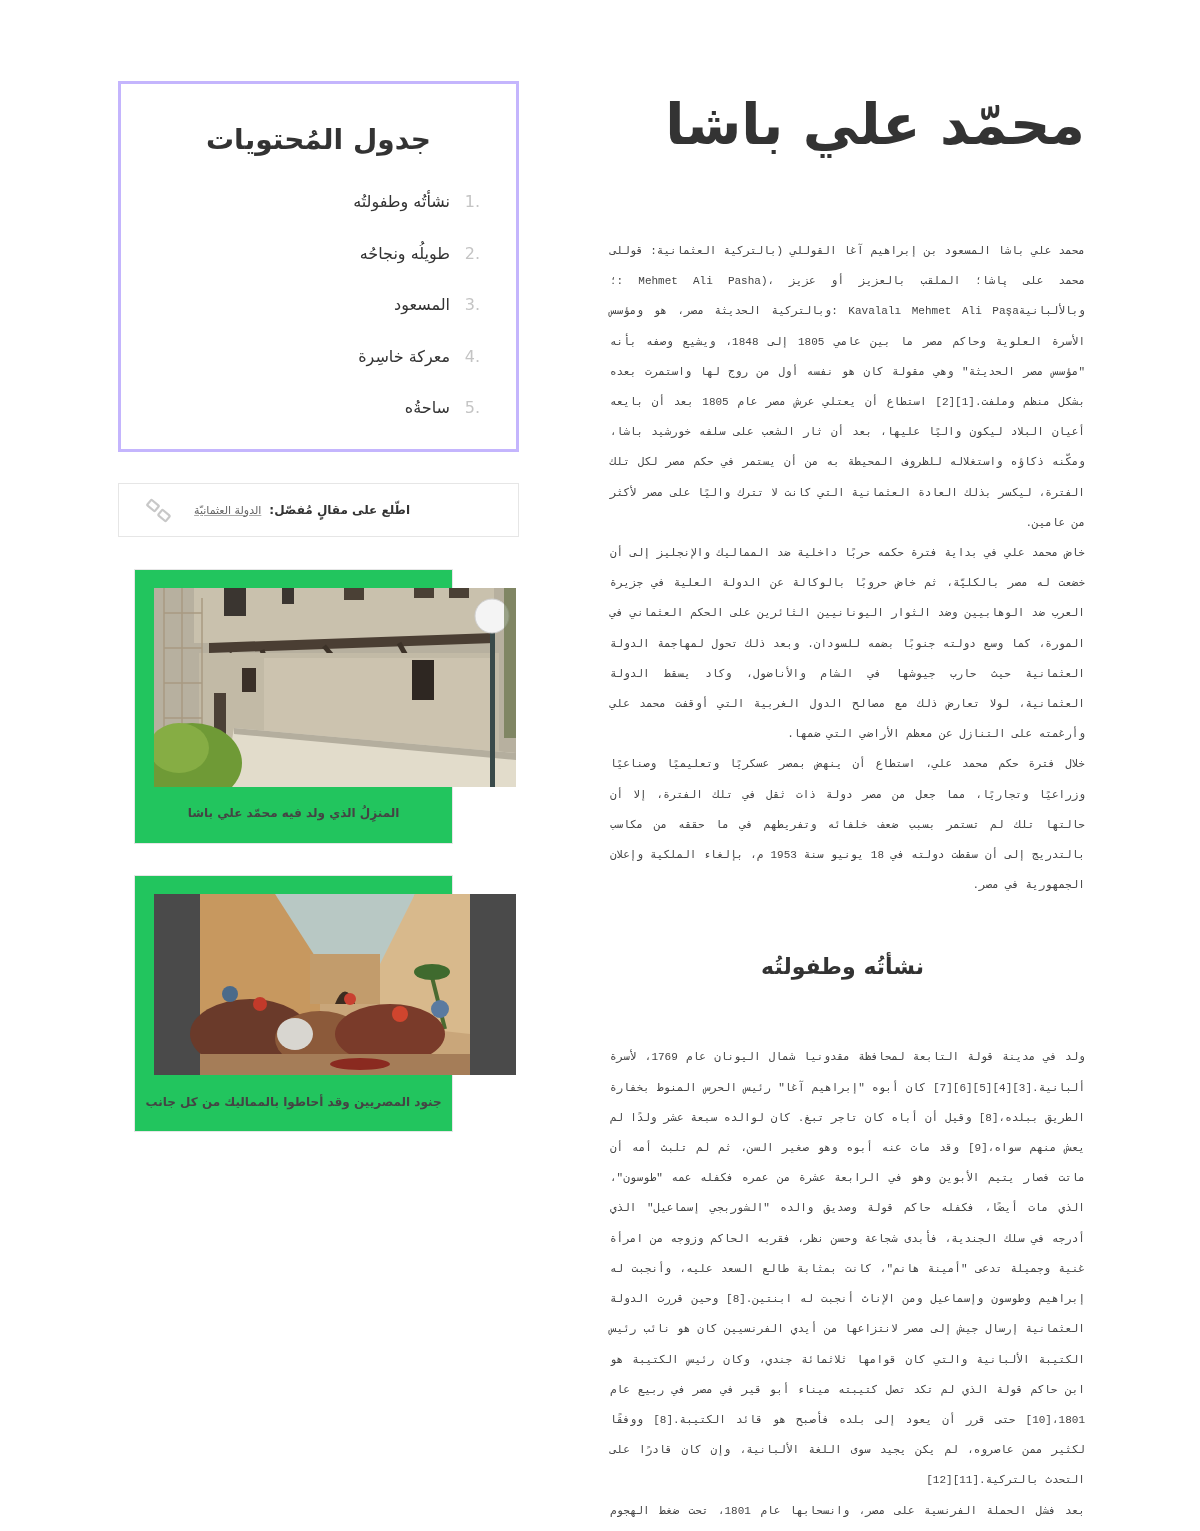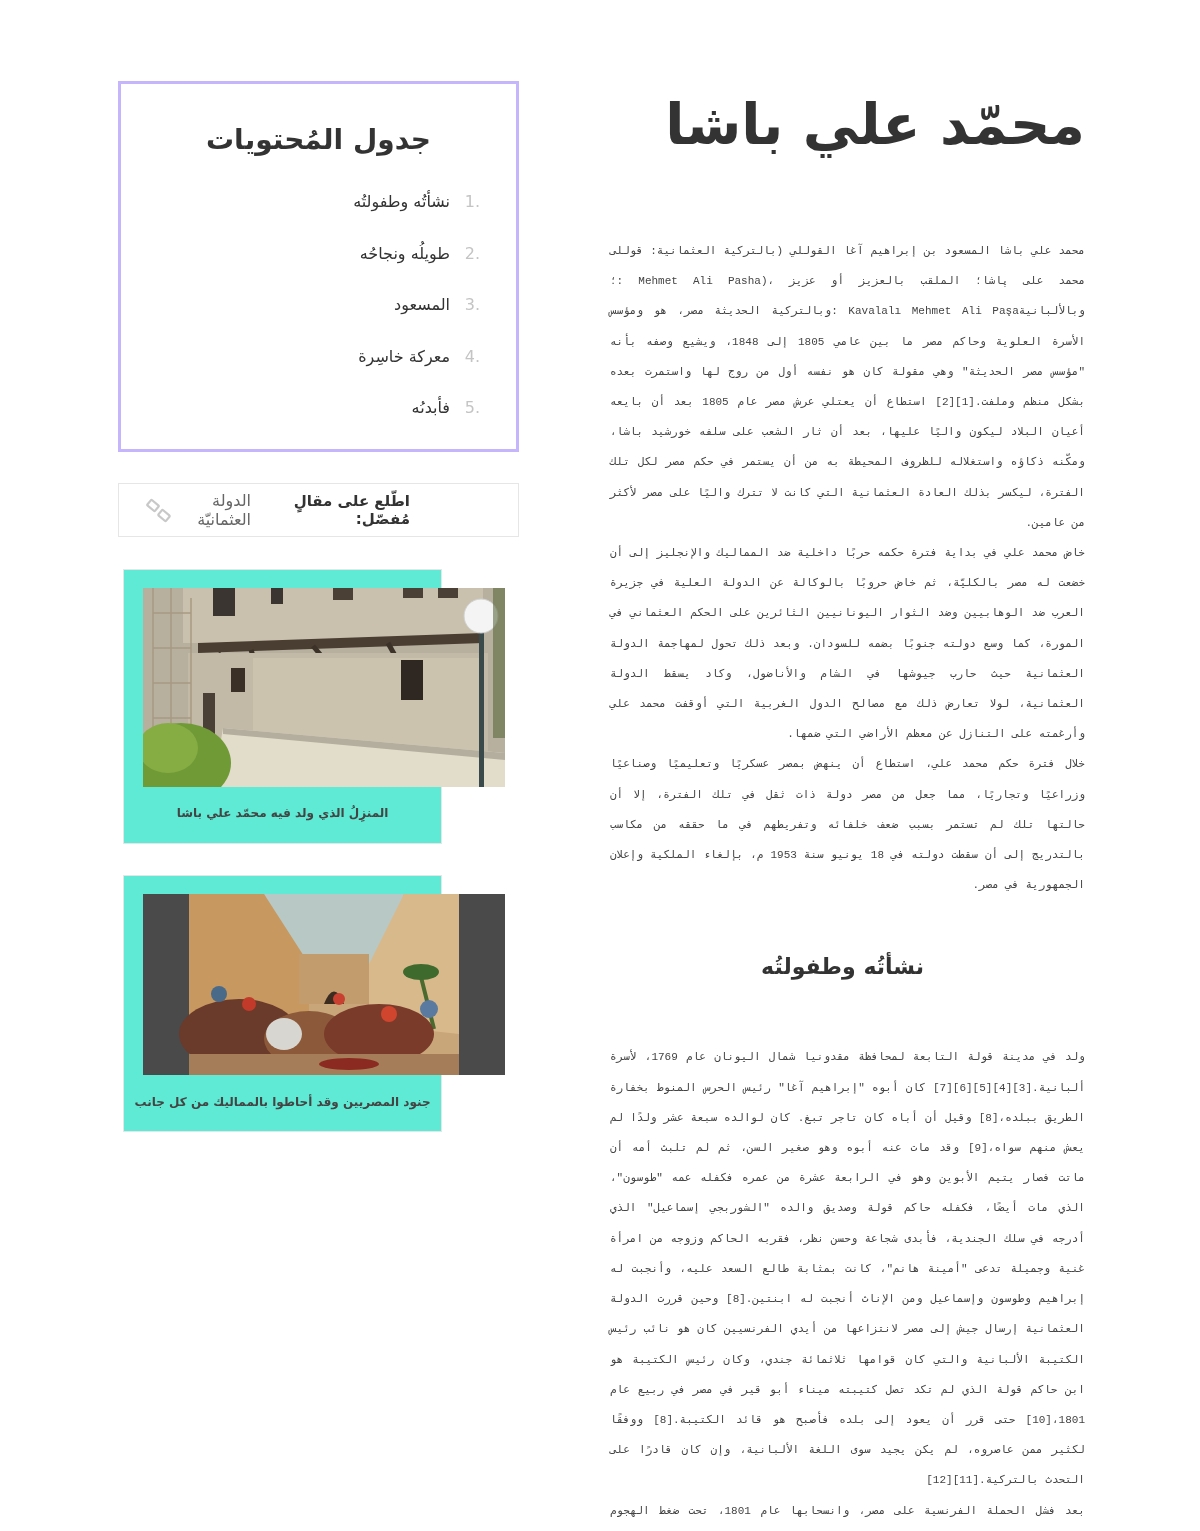--- a/index.html
+++ b/index.html
@@ -83,42 +83,43 @@
       position: absolute;
       left: 118px; top: 483px; width: 401px; height: 54px;
       border: 1px solid #e6e6e6;
       direction: rtl;
       display: flex; align-items: center;
       padding-right: 108px;
       background: #fff;
     }
     .related-label {
       font-weight: bold;
-      font-size: 15px;
+      font-size: 12px;
       color: #333333;
     }
     .related-link {
-      font-size: 16px;
+      font-size: 11px;
       color: #666666;
+      text-decoration: underline;
       text-decoration-color: #aaaaaa;
       margin-right: 8px;
       cursor: pointer;
       margin-left: 48px;
     }
     .link-icon {
       position: absolute;
       left: 26px; top: 14px;
       width: 28px; height: 26px;
     }
 
     .figure {
       position: absolute;
-      left: 123px; width: 319px;
+      left: 134px; width: 319px;
       border: 1px solid #e6e6e6;
-      background: #5eead4;
+      background: #22c55e;
       direction: rtl;
     }
     .figure-1 { top: 569px; height: 275px; }
     .figure-2 { top: 875px; height: 257px; padding-left: 12px; }
     .fig-img {
       position: absolute;
       left: 19px; width: 362px;
       overflow: hidden;
     }
     .figure-1 .fig-img { top: 18px; height: 199px; }
@@ -164,21 +165,21 @@
     <li class="toc-item">
       <span class="toc-num">3.</span>
       <span class="toc-label">المسعود</span>
     </li>
     <li class="toc-item">
       <span class="toc-num">4.</span>
       <span class="toc-label">معركة خاسِرة</span>
     </li>
     <li class="toc-item">
       <span class="toc-num">5.</span>
-      <span class="toc-label">فأبدىُه</span>
+      <span class="toc-label">ساحةُه</span>
     </li>
   </ol>
 </nav>
 
 <aside class="related">
   <span class="related-label">اطّلع على مقالٍ مُفصّل:</span>
   <a class="related-link">الدولة العثمانيّة</a>
   <span class="link-icon">
     <svg width="28" height="26" viewBox="0 0 28 26">
       <g fill="none" stroke="#c8c8c8" stroke-width="2.2">

